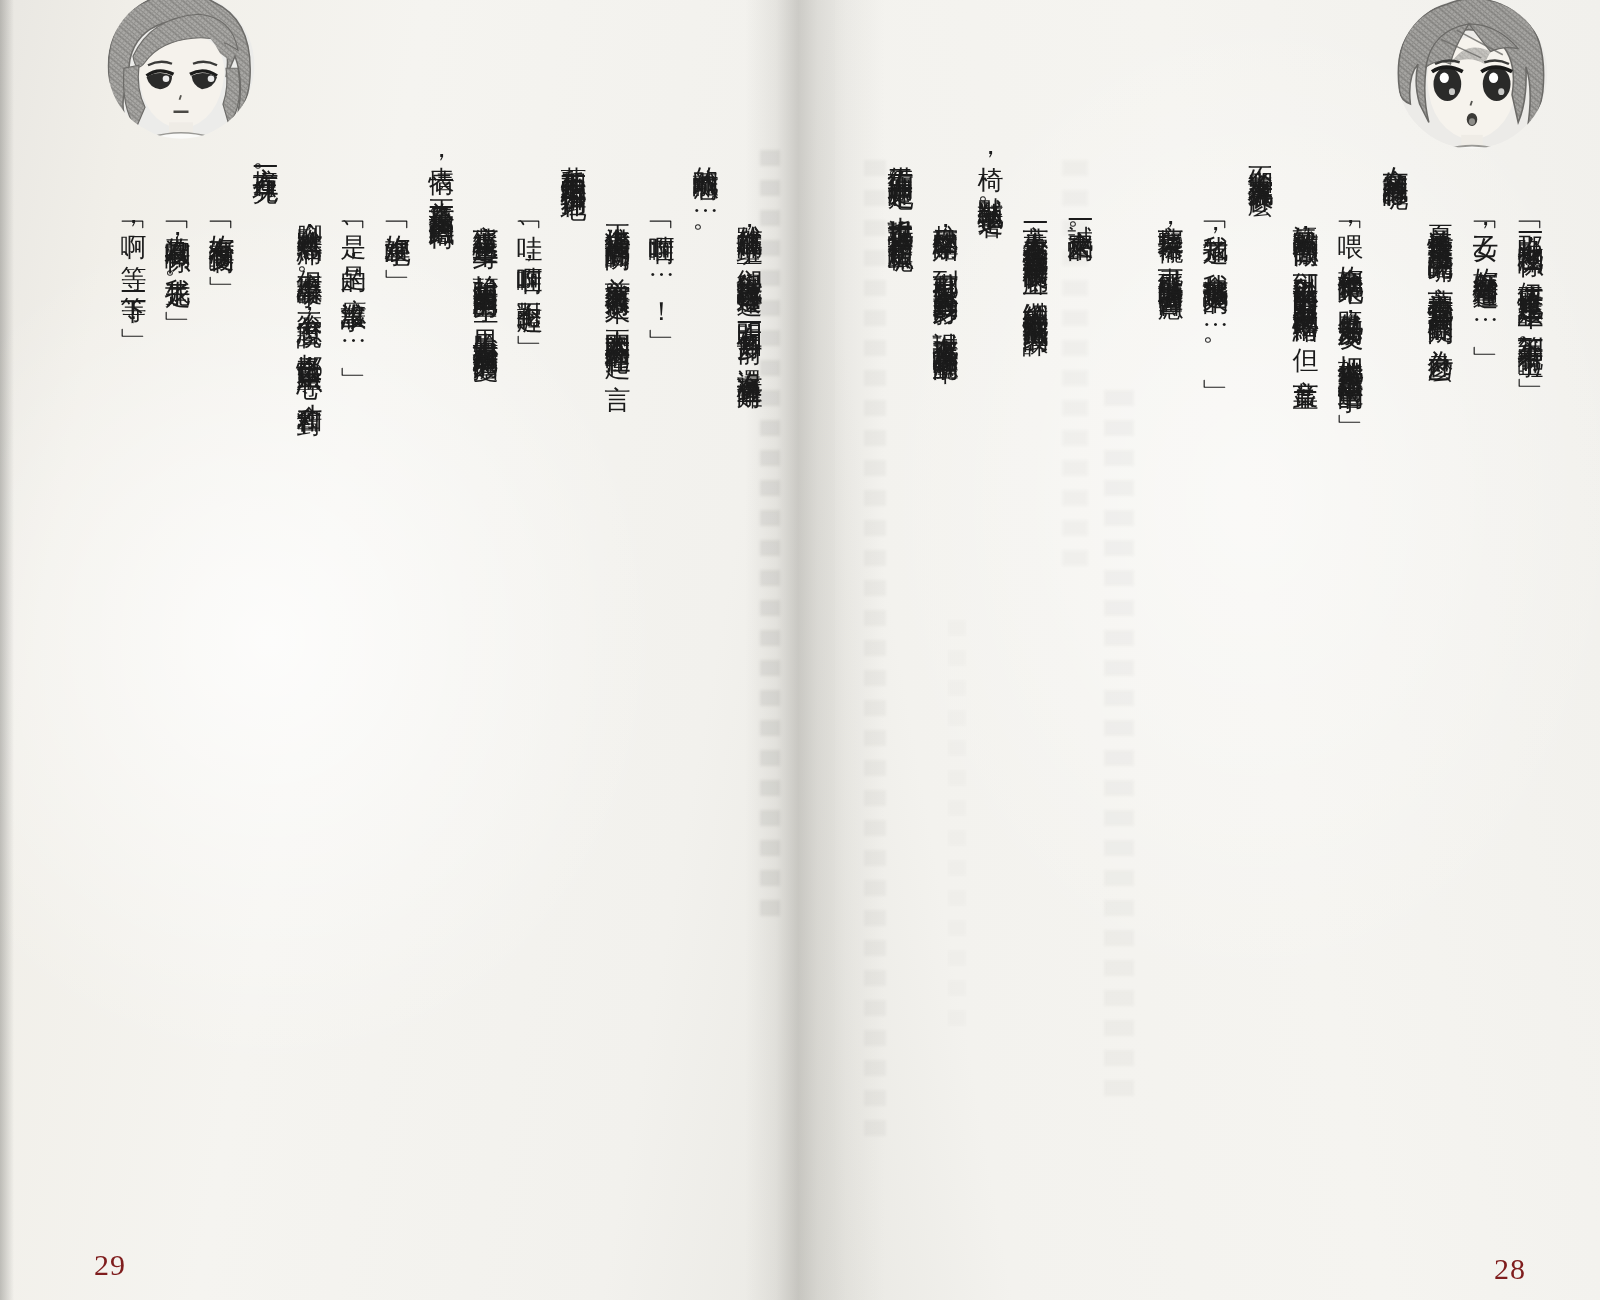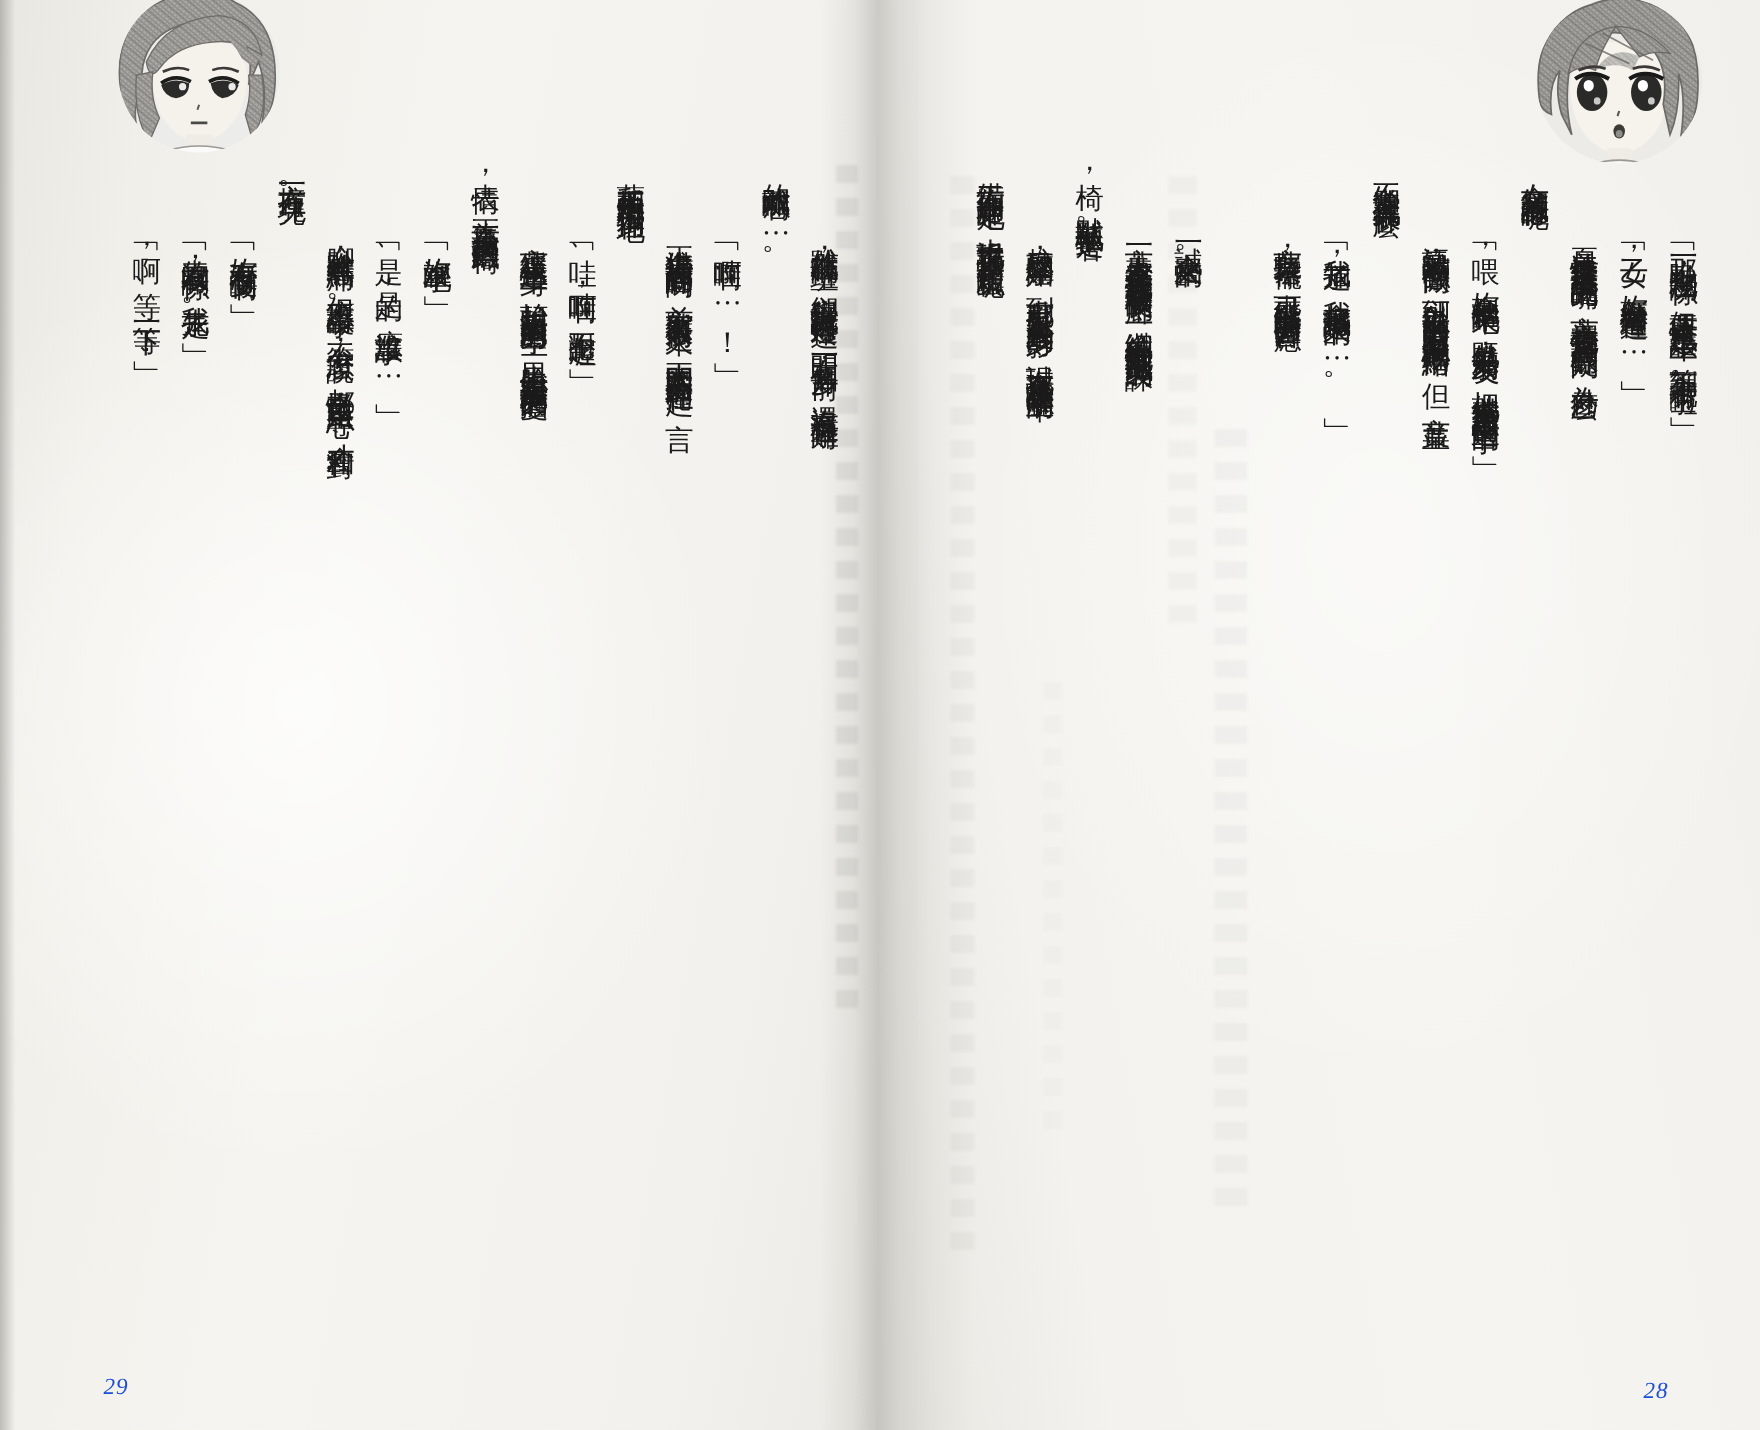--- a/index.html
+++ b/index.html
@@ -47,21 +47,21 @@
   #text-right{left:877px;width:676px;}
   #text-left{left:112px;width:660px;}
   .col{line-height:45px;letter-spacing:2.4px;}
   #text-right .col{width:45px;}
   #text-left .col{width:44px;}
   .p2{padding-top:58px;}   
   .pd{padding-top:66px;}   
   .blank{width:45px;}
   
   .pagenum{
-    position:absolute;font-style:italic;font-size:21px;color:#1d4ed8;
+    position:absolute;font-size:30px;color:#7f1d1d;
     font-family:"Liberation Serif","DejaVu Serif",serif;letter-spacing:1px;
   }
   #pagenum-left{left:94px;top:1248px;}
   #pagenum-right{left:1494px;top:1252px;text-align:center;}
   
   .ghost{
     position:absolute;pointer-events:none;filter:blur(1.5px);
     background:repeating-linear-gradient(180deg,
       rgba(60,60,58,.16) 0px, rgba(60,60,58,.16) 16px,
       rgba(60,60,58,0) 16px, rgba(60,60,58,0) 30px);

